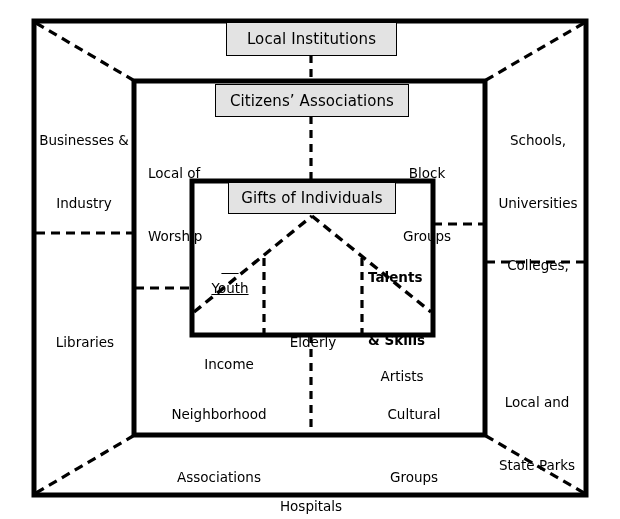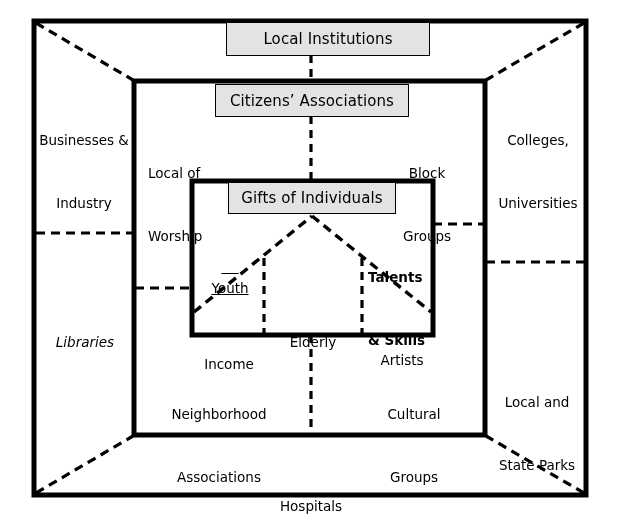--- a/index.html
+++ b/index.html
@@ -80,43 +80,44 @@
 
     <line x1="486" y1="262" x2="584" y2="262" stroke="#000000" stroke-width="3.2" stroke-dasharray="9,6"></line>
 
     <line x1="194" y1="312" x2="312" y2="216" stroke="#000000" stroke-width="3.4" stroke-dasharray="9,6"></line>
     <line x1="312" y1="216" x2="431" y2="312" stroke="#000000" stroke-width="3.4" stroke-dasharray="9,6"></line>
 
     <line x1="264" y1="258" x2="264" y2="334" stroke="#000000" stroke-width="3.2" stroke-dasharray="8,6"></line>
     <line x1="362" y1="258" x2="362" y2="334" stroke="#000000" stroke-width="3.2" stroke-dasharray="8,6"></line>
   </svg>
 
-  <div class="header-box" style="left:226px; top:22px; width:204px; height:34px;">
+  <div class="header-box" style="left:226px; top:22px; width:171px; height:34px;">
     <span>Local Institutions</span>
   </div>
 
   <div class="header-box" style="left:215px; top:84px; width:194px; height:33px;justify-content:center;">
     <span>Citizens’ Associations</span>
   </div>
 
   <div class="header-box" style="left:228px; top:182px; width:168px; height:32px;">
     <span>Gifts of Individuals</span>
   </div>
 
   <div class="lbl" style="left:32px; top:88px; width:104px;">
     <div>Businesses &amp;</div>
     <div>Industry</div>
   </div>
 
   <div class="lbl" style="left:487px; top:88px; width:102px;">
+    <div>Schools,</div>
+    <div>Universities</div>
     <div>Colleges,</div>
-    <div>Universities</div>
   </div>
 
-  <div class="lbl" style="left:36px; top:290px; width:98px;font-style:italic;">
+  <div class="lbl" style="left:36px; top:290px; width:98px;">
     <div>Libraries</div>
   </div>
 
   <div class="lbl" style="left:487px; top:350px; width:100px;">
     <div>Local and</div>
     <div>State Parks</div>
   </div>
 
   <div class="lbl" style="left:251px; top:454px; width:120px;">
     <div>Hospitals</div>
@@ -152,17 +153,17 @@
   </div>
 
   <div class="lbl" style="left:197px; top:312px; width:64px;">
     <div>Income</div>
   </div>
 
   <div class="lbl" style="left:281px; top:290px; width:64px;">
     <div>Elderly</div>
   </div>
 
-  <div class="lbl" style="left:371px; top:308px; width:62px;">
+  <div class="lbl" style="left:371px; top:324px; width:62px;">
     <div>Artists</div>
   </div>
 
 </div>
 
 </body></html>

